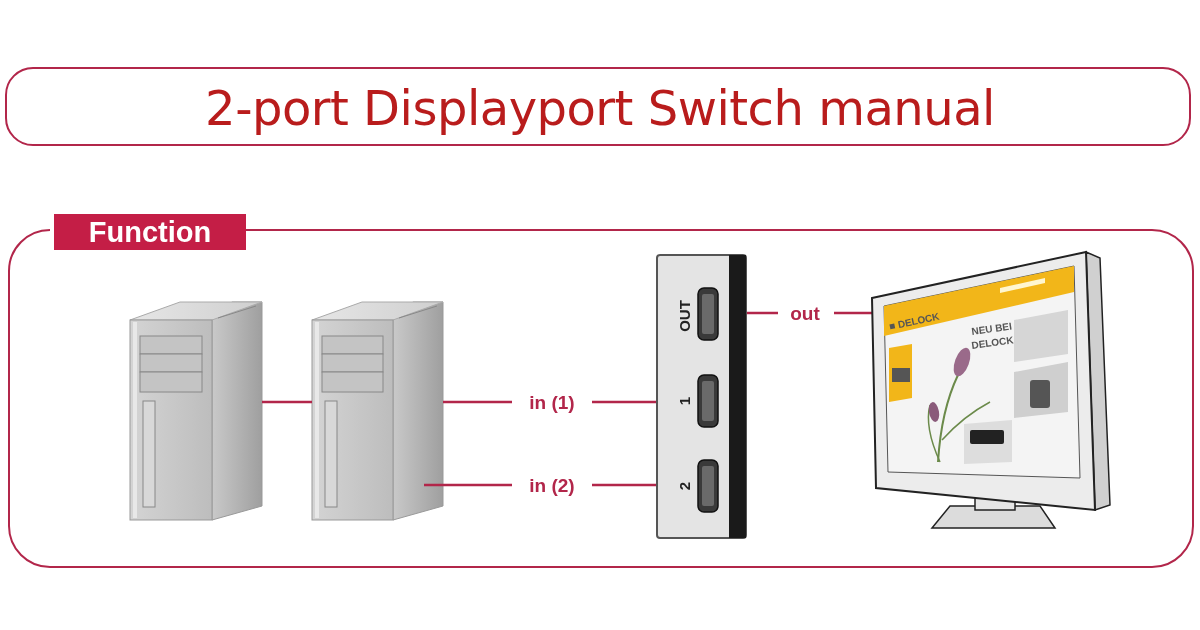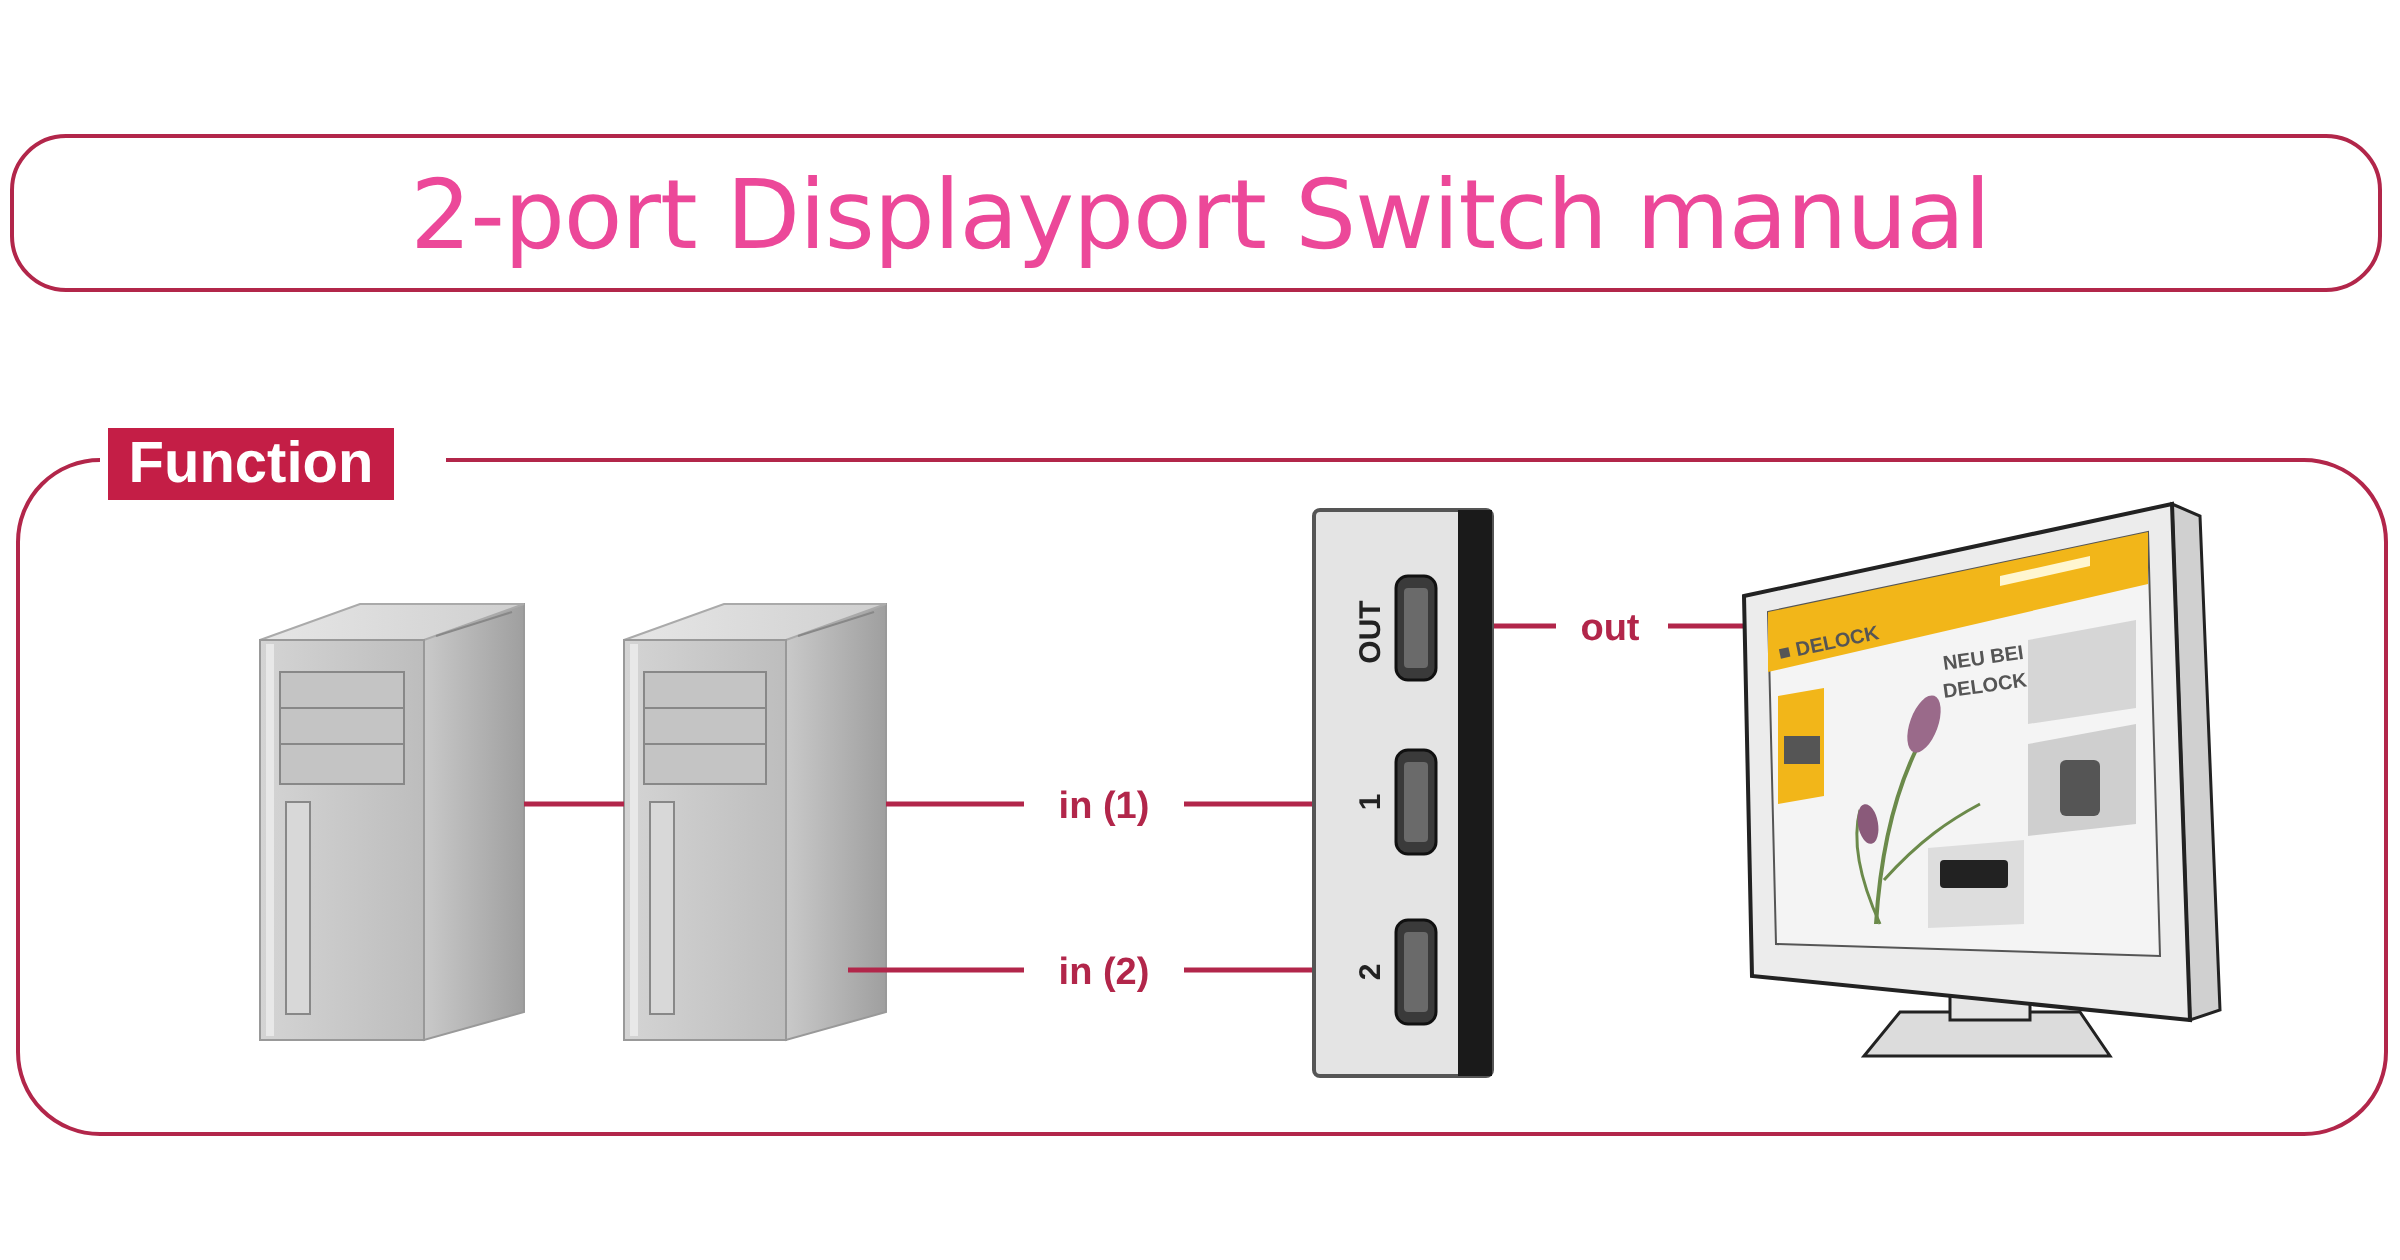--- a/index.html
+++ b/index.html
@@ -1,24 +1,24 @@
 <!DOCTYPE html>
 <html><head>
 <meta charset="utf-8">
 <style>
   html, body { margin:0; padding:0; }
   body { width:1200px; height:630px; background:#ffffff; position:relative; overflow:hidden;
          font-family:"DejaVu Sans", sans-serif; }
   .title-box { position:absolute; left:5px; top:67px; width:1186px; height:79px;
     border:2.5px solid #b2264a; border-radius:28px; box-sizing:border-box; }
   .title-text { position:absolute; left:0; right:0; top:80px; text-align:center;
-    font-family:"DejaVu Sans", sans-serif; font-size:48px; color:#ec4899; letter-spacing:-0.5px; }
+    font-family:"DejaVu Sans", sans-serif; font-size:48px; color:#b91c1c; letter-spacing:-0.5px; }
   .func-box { position:absolute; left:8px; top:229px; width:1186px; height:339px;
     border:2.5px solid #b2264a; border-radius:42px; box-sizing:border-box; }
-  .func-tab { position:absolute; left:54px; top:214px; width:143px; height:36px;
+  .func-tab { position:absolute; left:54px; top:214px; width:192px; height:36px;
     background:#c41e46; color:#fff; font-family:"Liberation Sans", sans-serif; font-weight:bold;
     font-size:29px; line-height:36px; text-align:center; }
   .tab-gap { position:absolute; left:50px; top:222px; width:173px; height:14px; background:#fff; }
   svg.diagram { position:absolute; left:0; top:0; }
   .lbl { font-family:"Liberation Sans", sans-serif; font-weight:bold; font-size:19px; fill:#b2264a; }
   .plbl { font-family:"Liberation Sans", sans-serif; font-weight:bold; font-size:15px; fill:#222; }
   .scr-txt { font-family:"Liberation Sans", sans-serif; font-weight:bold; font-size:10px; fill:#555; }
 </style>
 </head>
 <body>

